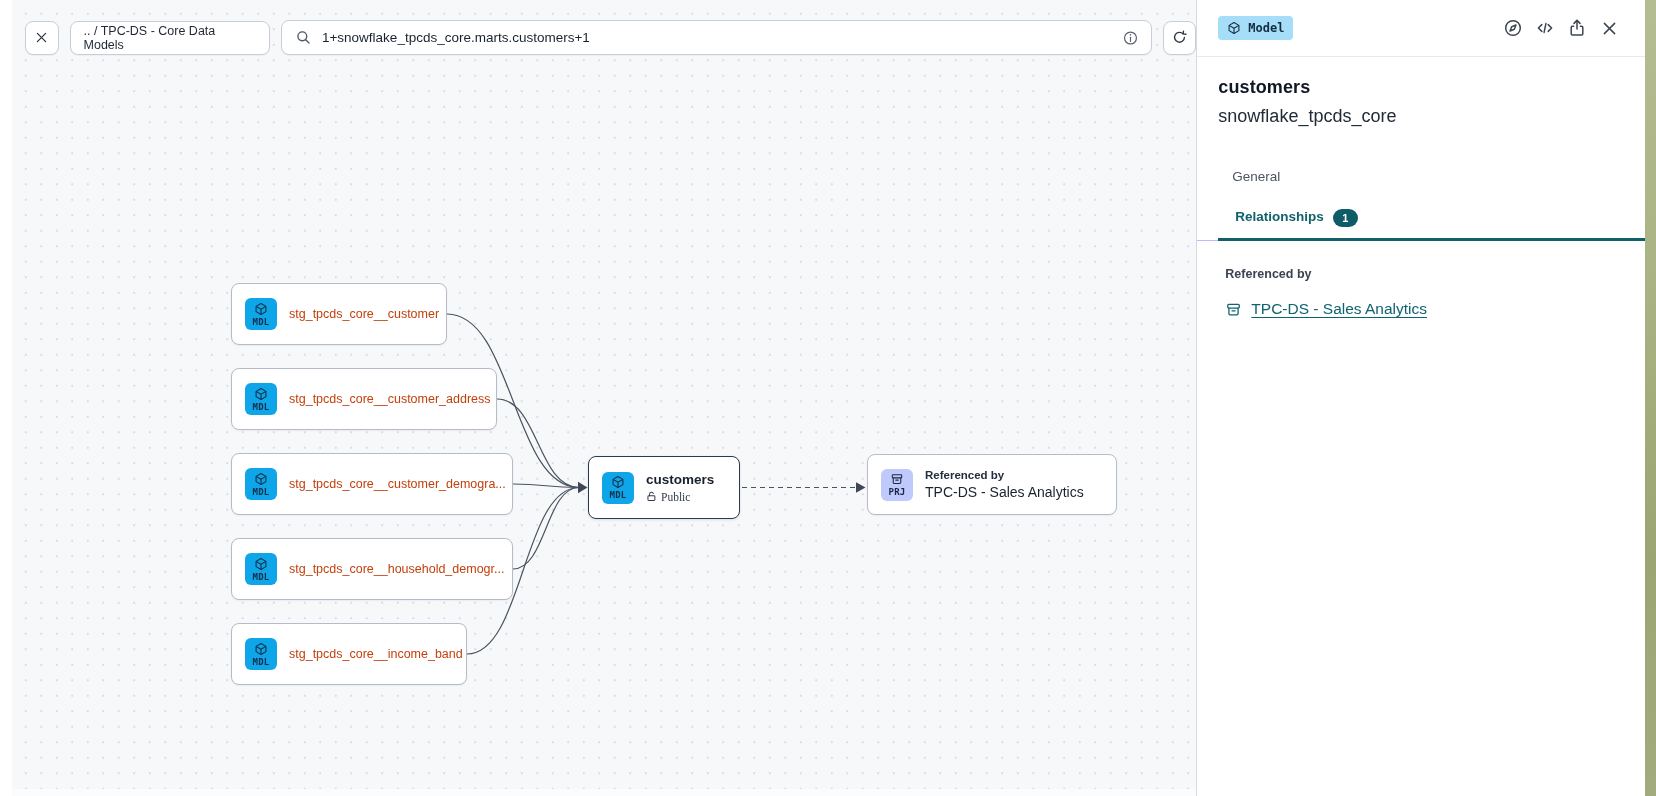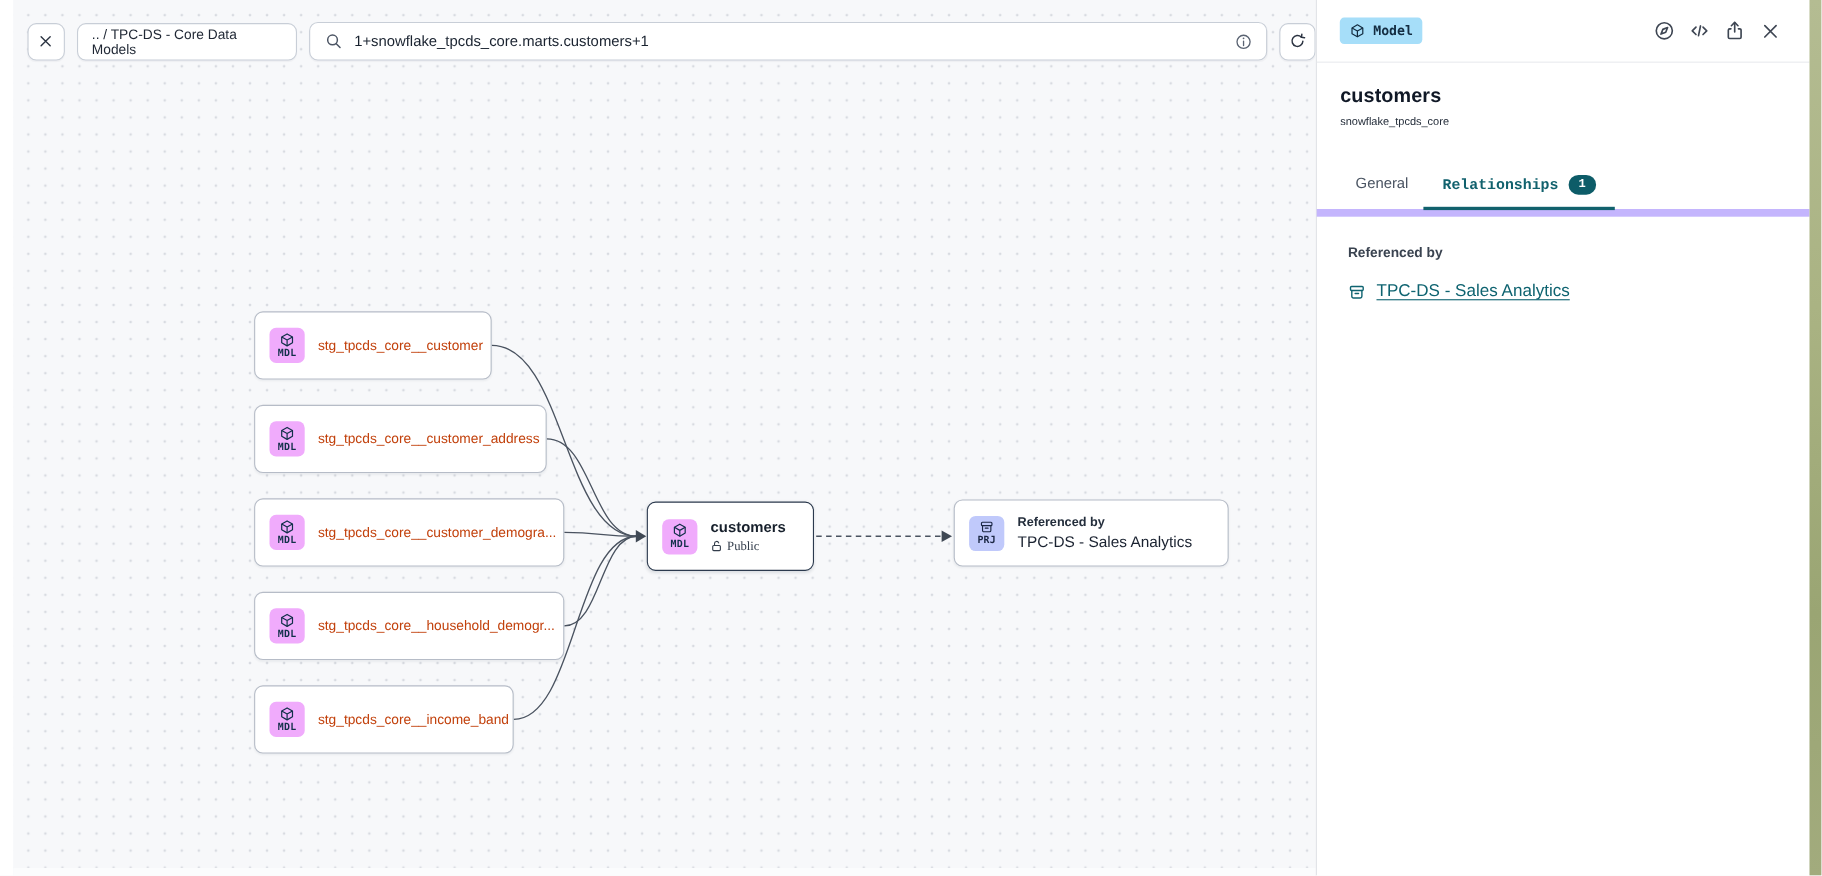--- a/index.html
+++ b/index.html
@@ -23,21 +23,21 @@
     font:13.5px "Liberation Sans", sans-serif; color:#19222f; padding-right:34px; }
   .search-info { position:absolute; right:12px; top:50%; transform:translateY(-50%); color:#5a6372; }
   svg.ic { display:block; }
 
   
   .edges { position:absolute; left:0; top:0; }
   .node { position:absolute; height:62px; background:#fff; border:1px solid #b6bcc7; border-radius:8px;
     display:flex; align-items:center; gap:12px; padding:0 15px 0 13px; white-space:nowrap;
     box-shadow:0 1px 2px rgba(20,30,50,.06); overflow:hidden; cursor:pointer; }
   .node-label { font-size:12.5px; color:#c2410c; }
-  .badge-icon { width:32px; height:32px; border-radius:6px; background:#f0abfc; color:#12304a;
+  .badge-icon { width:32px; height:32px; border-radius:6px; background:#0ea5e9; color:#12304a;
     display:flex; flex-direction:column; align-items:center; justify-content:center; flex:0 0 auto; gap:1px; }
   .badge-icon .bi-label { font:700 9px "DejaVu Sans Mono", monospace; letter-spacing:.2px; }
   .node.selected { border:1.8px solid #2c3a4e; box-shadow:0 1px 3px rgba(20,30,50,.12); }
   .sel-title { font-size:13.5px; font-weight:700; color:#17202c; }
   .sel-public { display:flex; align-items:flex-start; gap:4px; font-size:11.5px; color:#333d4b; margin-top:4px;font-family:Liberation Serif, serif; }
   .node.prj .badge-icon { background:#c0c9fb; color:#1b2744;text-align:center; }
   .prj-kicker { font-size:11.5px; font-weight:700; color:#242e3c; }
   .prj-title { font-size:14px; color:#1a2230; margin-top:3px; }
 
   
@@ -45,25 +45,25 @@
     display:flex; flex-direction:column; }
   .panel-header { height:57px; flex:0 0 57px; display:flex; align-items:center;
     padding:0 24px 0 21px; border-bottom:1px solid #e8eaee; }
   .type-badge { display:flex; align-items:center; gap:7px; background:#a6def9; border-radius:4px;
     height:24px; padding:0 9px; color:#132c41; }
   .type-badge .tb-label { font:600 12px "DejaVu Sans Mono", monospace; }
   .panel-actions { margin-left:auto; display:flex; align-items:center; gap:8px; color:#3e4653; }
   .pa-btn { width:24px; height:24px; display:flex; align-items:center; justify-content:center; cursor:pointer; }
   .panel-title-block { padding:20px 21px 0; }
   .panel-title { font-size:18px; font-weight:700; color:#101826; letter-spacing:.1px; }
-  .panel-subtitle { font-size:10px; color:#222b38; margin-top:8px; }
-  .tabs { display:flex; padding-left:21px; margin-top:30px; border-bottom:7px solid #c4b5fd; }
+  .panel-subtitle { font-size:18px; color:#222b38; margin-top:8px; }
+  .tabs { display:flex; padding-left:21px; margin-top:30px; border-bottom:1px solid #c4b5fd;flex-direction:column; }
   .tab { padding:12px 14px 13px; font-size:13.5px; color:#4a5462; position:relative; cursor:pointer; }
   .tab.active { padding:12px 17px 13px; color:#11616d; font-weight:700;
-    display:flex; align-items:flex-end; gap:9px;font-family:Liberation Mono, monospace; }
+    display:flex; align-items:flex-start; gap:9px; }
   .tab.active::after { content:""; position:absolute; left:0; right:0; bottom:-1px; height:3px; background:#11616d; }
   .count-badge { background:#0d5c68; color:#fff; font-size:11px; font-weight:700;
     min-width:25px; height:18px; padding:0 6px; border-radius:10px;
     display:inline-flex; align-items:center; justify-content:center; }
   .section { padding:26px 21px 0 28px; }
   .section-label { font-size:12.5px; font-weight:700; color:#3a4350; }
   .ref-link-row { display:flex; align-items:center; gap:9px; margin-top:19px; color:#0e6370; }
   .ref-link-row a { color:#0e6370; font-size:15.5px; text-decoration:underline; text-underline-offset:3px; cursor:pointer; }
 
   .wallpaper-strip { width:11px; height:796px;

